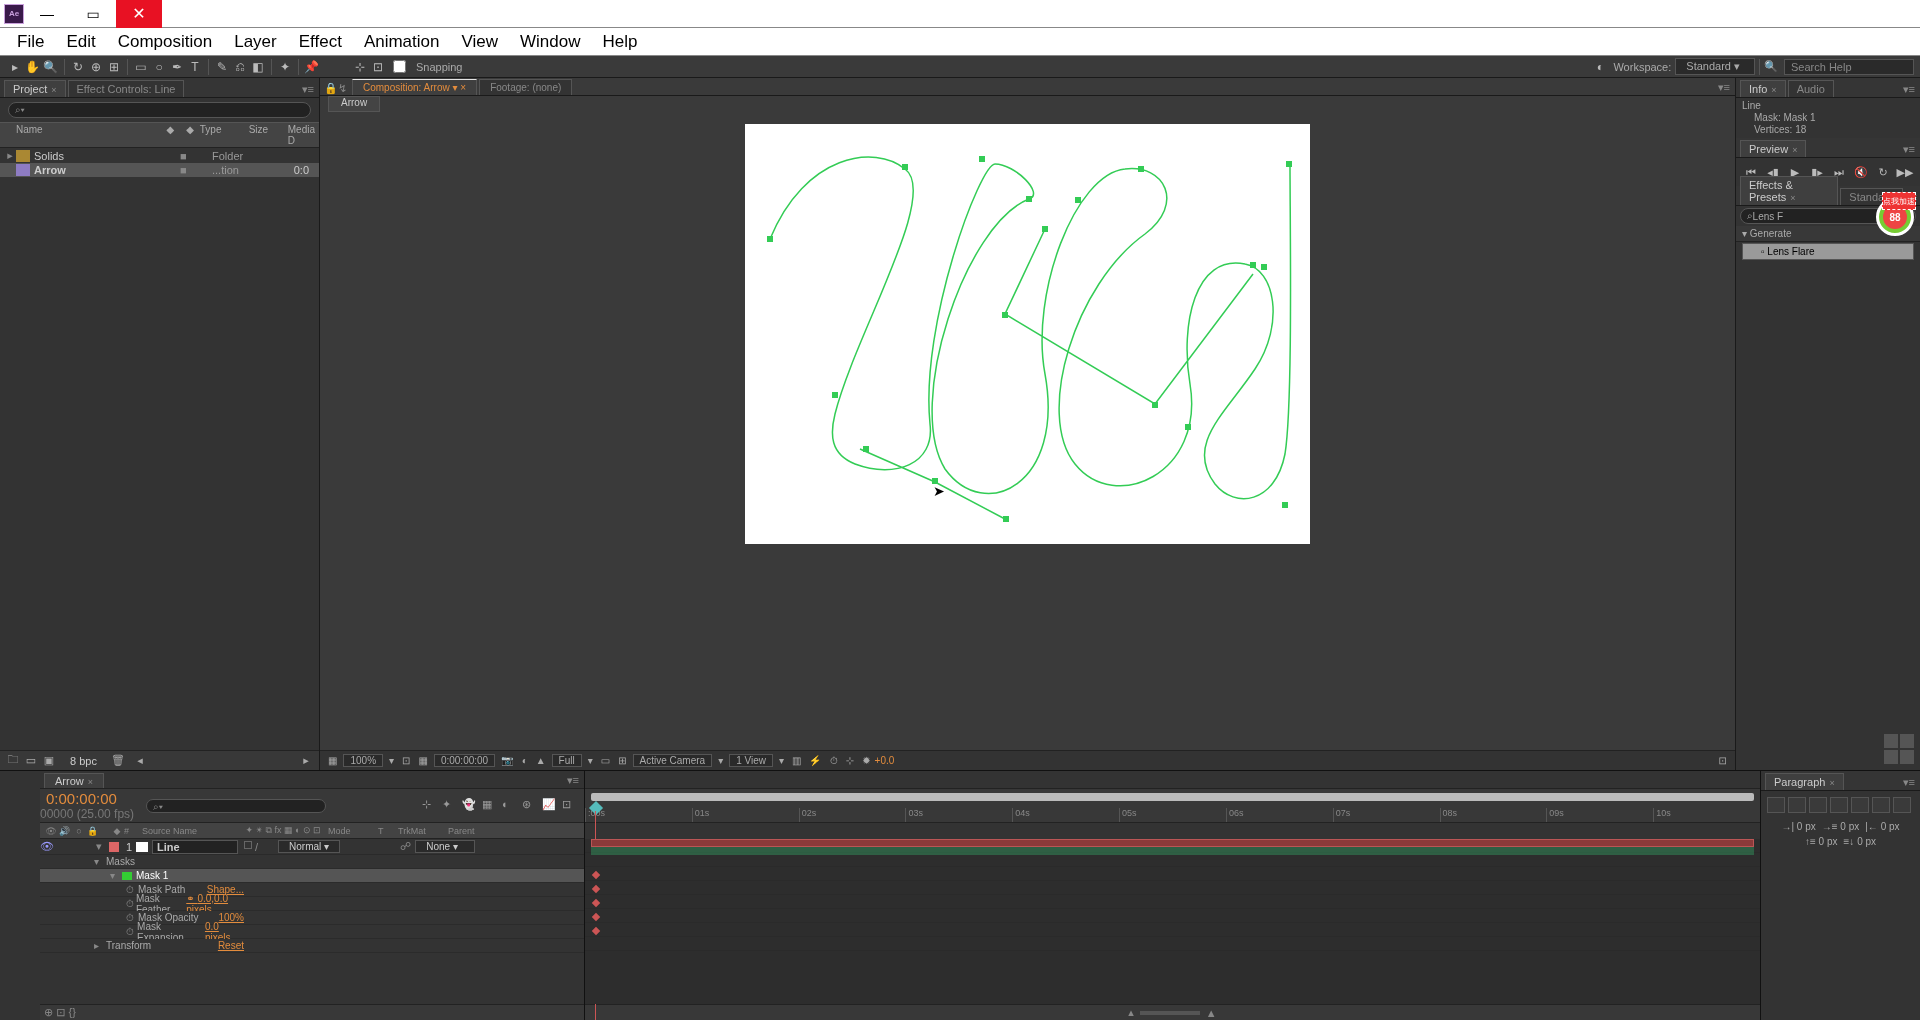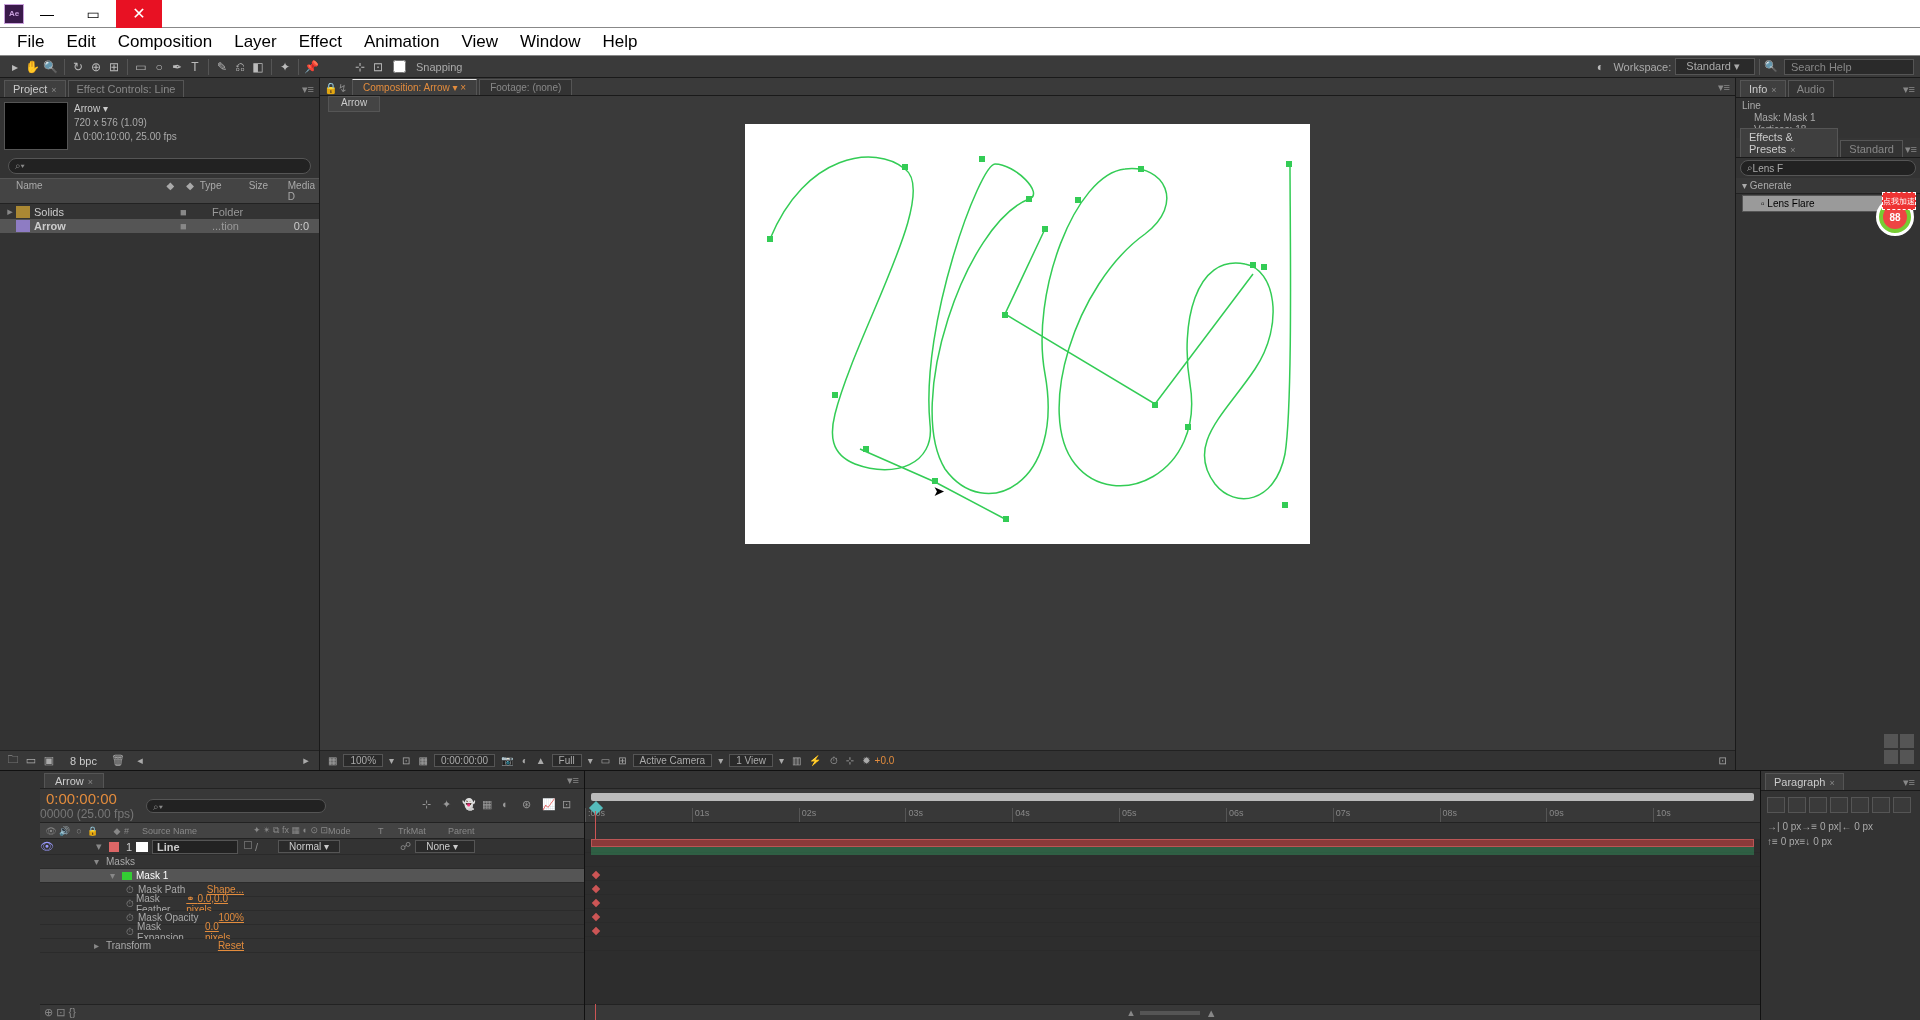--- a/index.html
+++ b/index.html
@@ -143,21 +143,21 @@
 
 .tl-tracks{ flex:1; background:#2d2d2d; position:relative;}
 .tl-bar-red{ position:absolute; top:0; left:6px; right:6px; height:8px; background:#8b3a3a; border:1px solid #b55;}
 .tl-bar-green{ position:absolute; top:8px; left:6px; right:6px; height:8px; background:#3a6; opacity:.4;}
 .tl-trow{ height:14px; border-bottom:1px solid #2a2a2a;}
 .tl-key{ position:absolute; left:8px; width:6px; height:6px; background:#c55; transform:rotate(45deg);}
 
 
 .para-btns{ display:flex; flex-wrap:wrap; gap:3px; padding:6px;}
 .para-btns .pab{ width:18px; height:16px; border:1px solid #555; background:#3a3a3a;}
-.para-row{ display:flex; gap:0; padding:2px 6px; font-size:10px; color:#aaa;}
+.para-row{ display:flex; gap:6px; padding:2px 6px; font-size:10px; color:#aaa;justify-content:center;}
 
 .watermark{ position:absolute; right:4px; top:120px; width:40px; height:40px; z-index:100;}
 .watermark .star{position:absolute; width:34px; height:18px; background:#e33; color:#fff; font-size:8px; display:flex; align-items:center; justify-content:center; border:1px dashed #fff; top:-6px; right:0;}
 .watermark .circ{width:38px; height:38px; border-radius:50%; background:#7c3; border:3px solid #fff; display:flex; align-items:center; justify-content:center;}
 .watermark .circ2{width:24px; height:24px; border-radius:50%; background:#e44; color:#fff; font-size:10px; font-weight:bold; display:flex; align-items:center; justify-content:center;}
 </style>
 </head>
 <body>
 
 <div class="titlebar">
@@ -219,28 +219,20 @@
 <div class="main">
 
   <div class="left-col">
     <div class="panel" style="flex:1">
       <div class="panel-tabs">
         <div class="panel-tab active"><span>Project</span><span class="x">×</span></div>
         <div class="panel-tab dim">Effect Controls: Line</div>
         <div class="panel-opts">▾≡</div>
       </div>
       <div class="panel-body">
-        <div class="proj-header">
-          <div class="proj-thumb"></div>
-          <div class="proj-info">
-            <div style="color:#ccc">Arrow ▾</div>
-            <div>720 x 576 (1.09)</div>
-            <div>Δ 0:00:10:00, 25.00 fps</div>
-          </div>
-        </div>
         <div class="proj-search">⌕▾</div>
         <div class="proj-cols">
           <div class="c-name">Name</div>
           <div class="c-icon">◆</div>
           <div class="c-icon">◆</div>
           <div class="c-type">Type</div>
           <div class="c-size">Size</div>
           <div class="c-media">Media D</div>
         </div>
         <div class="proj-row">
@@ -356,20 +348,38 @@
       </div>
       <div class="panel-body" style="flex:none">
         <div class="info-layer">
           <div>Line</div>
           <div style="padding-left:12px">Mask: Mask 1</div>
           <div style="padding-left:12px">Vertices: 18</div>
         </div>
       </div>
     </div>
 
+    <div class="panel">
+      <div class="panel-tabs">
+        <div class="panel-tab active"><span>Preview</span><span class="x">×</span></div>
+        <div class="panel-opts">▾≡</div>
+      </div>
+      <div class="panel-body" style="flex:none">
+        <div class="preview-ctrl">
+          <div class="pb">⏮</div>
+          <div class="pb">◂▮</div>
+          <div class="pb">▶</div>
+          <div class="pb">▮▸</div>
+          <div class="pb">⏭</div>
+          <div class="pb">🔇</div>
+          <div class="pb">↻</div>
+          <div class="pb">▶▶</div>
+        </div>
+      </div>
+    </div>
 
     <div class="panel" style="flex:1">
       <div class="panel-tabs">
         <div class="panel-tab active"><span>Effects &amp; Presets</span><span class="x">×</span></div>
         <div class="panel-tab dim">Standard</div>
         <div class="panel-opts">▾≡</div>
       </div>
       <div class="panel-body">
         <div class="ep-search">⌕ <span>Lens F</span></div>
         <div class="ep-cat">▾ <span>Generate</span></div>
@@ -412,21 +422,21 @@
     </div>
     <div class="tl-colhead">
       <span class="ch-i">👁</span>
       <span class="ch-i">🔊</span>
       <span class="ch-i">○</span>
       <span class="ch-i">🔒</span>
       <span style="width:10px"></span>
       <span class="ch-i">◆</span>
       <span class="ch-n">#</span>
       <span class="ch-src">Source Name</span>
-      <span style="width:90px; text-align:right">✦ ✴ ⧉ fx ▦ ◐ ⊙ ⊡</span>
+      <span style="width:90px; text-align:center">✦ ✴ ⧉ fx ▦ ◐ ⊙ ⊡</span>
       <span style="width:50px">Mode</span>
       <span style="width:20px">T</span>
       <span style="width:50px">TrkMat</span>
       <span style="width:50px">Parent</span>
     </div>
 
     <div class="tl-layer">
       <span class="vis">👁</span>
       <span class="sp"></span>
         <span class="sp"></span>

